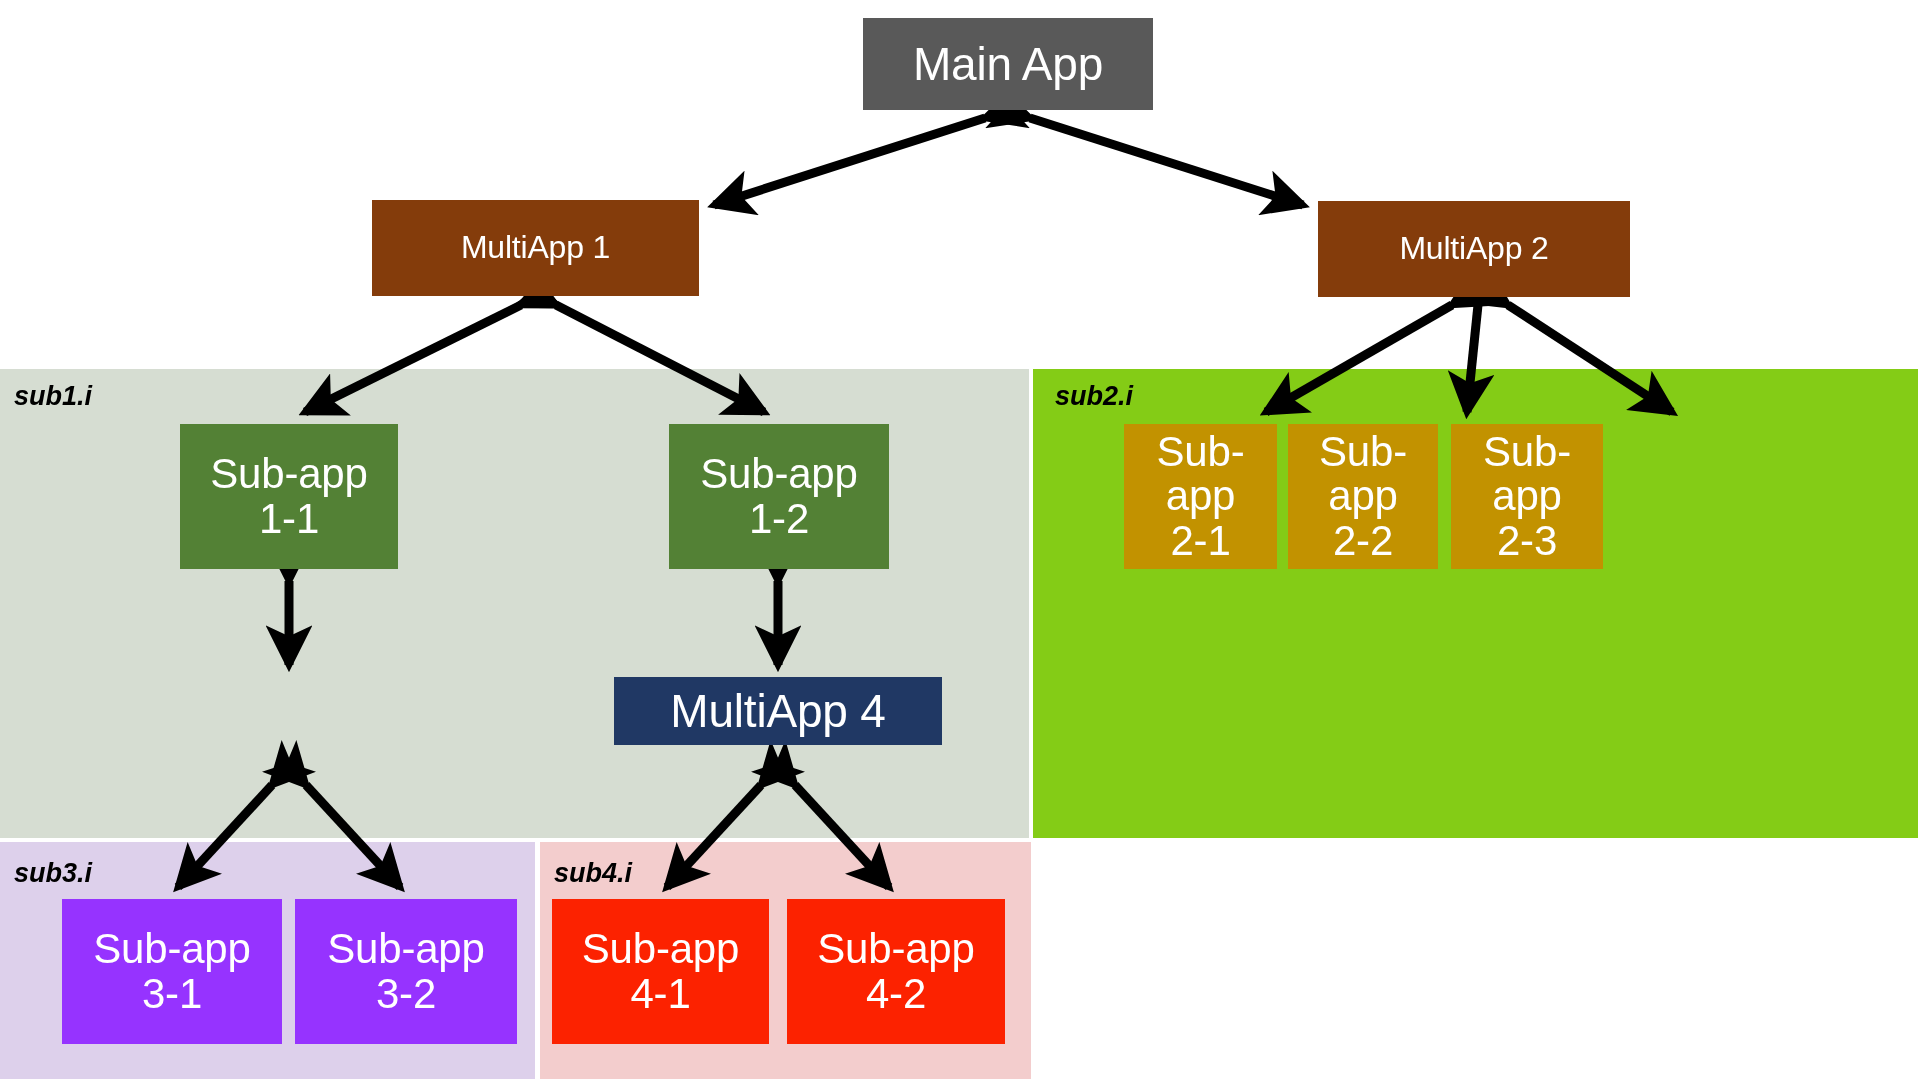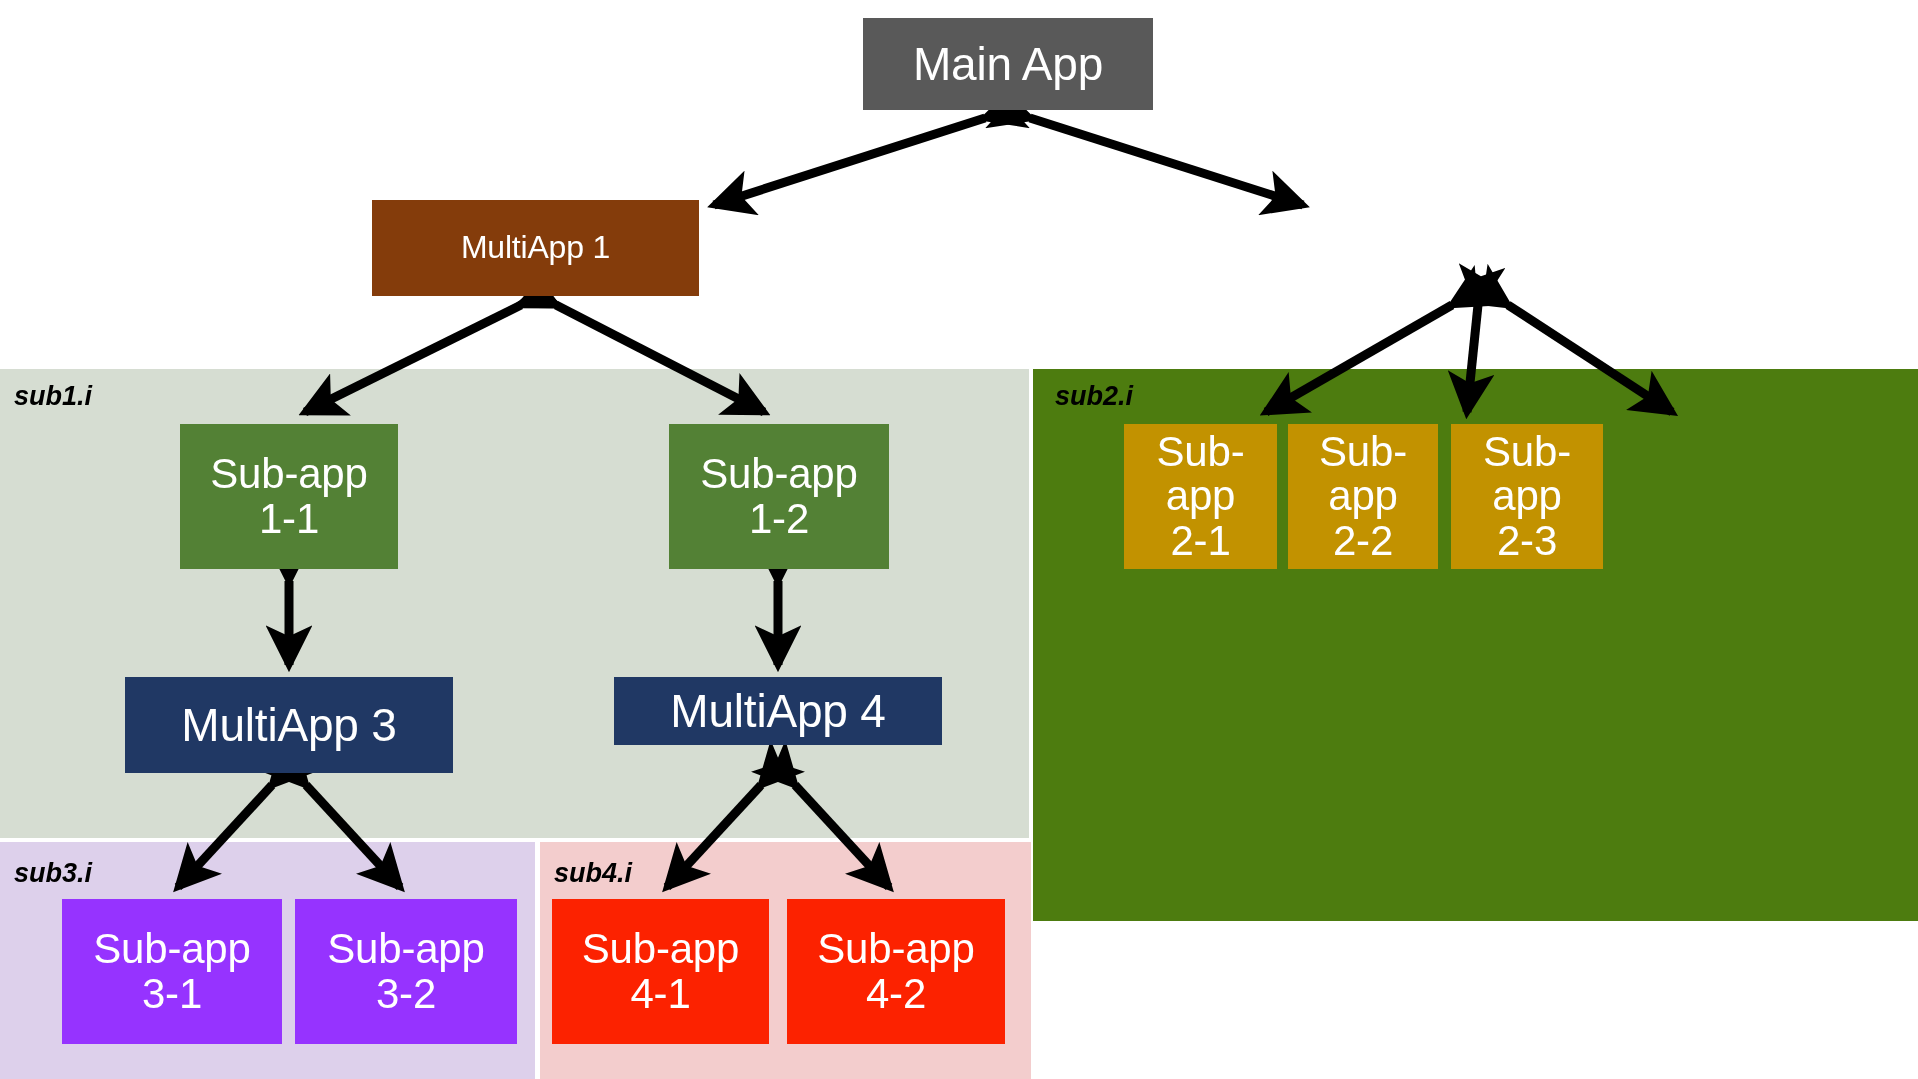--- a/index.html
+++ b/index.html
@@ -27,21 +27,21 @@
     font-style: italic;
     font-weight: bold;
     font-size: 27px;
     color: #000000;
     font-family: "Liberation Sans", sans-serif;
     white-space: nowrap;
     line-height: 1;
   }
   #region-main   { left: 0px;    top: 0px;   width: 1918px; height: 365px; background: #c6c6c6; }
   #region-sub1   { left: 0px;    top: 369px; width: 1029px; height: 469px; background: #d6ddd2; }
-  #region-sub2   { left: 1033px; top: 369px; width: 885px;  height: 552px; background: #4d7c0f; }
+  #region-sub2   { left: 1033px; top: 369px; width: 885px;  height: 469px; background: #84cc16; }
   #region-sub3   { left: 0px;    top: 842px; width: 535px;  height: 237px; background: #ddd0eb; }
   #region-sub4   { left: 540px;  top: 842px; width: 491px;  height: 237px; background: #f3cdcd; }
 
   
   #arrow-layer {
     position: absolute;
     left: 0; top: 0;
     width: 1918px;
     height: 1079px;
     pointer-events: none;
@@ -142,20 +142,23 @@
   </svg>
 
   <div class="node node-main" id="node-main-app">
     <span>Main App</span>
   </div>
 
   <div class="node node-multi" id="node-multiapp1">
     <span>MultiApp 1</span>
   </div>
 
+  <div class="node node-multi" id="node-multiapp2">
+    <span>MultiApp 2</span>
+  </div>
 
   <div class="node node-sub1" id="node-subapp11">
     <span>
       <span>Sub-app</span><br>
       <span>1-1</span>
     </span>
   </div>
 
   <div class="node node-sub1" id="node-subapp12">
     <span>
@@ -178,23 +181,20 @@
     </span>
   </div>
 
   <div class="node node-sub2" id="node-subapp23">
     <span>
       <span>Sub-app</span><br>
       <span>2-3</span>
     </span>
   </div>
 
-  <div class="node node-multi2" id="node-multiapp3">
-    <span>MultiApp 3</span>
-  </div>
 
   <div class="node node-multi2" id="node-multiapp4">
     <span>MultiApp 4</span>
   </div>
 
   <div class="node node-sub3" id="node-subapp31">
     <span>
       <span>Sub-app</span><br>
       <span>3-1</span>
     </span>

